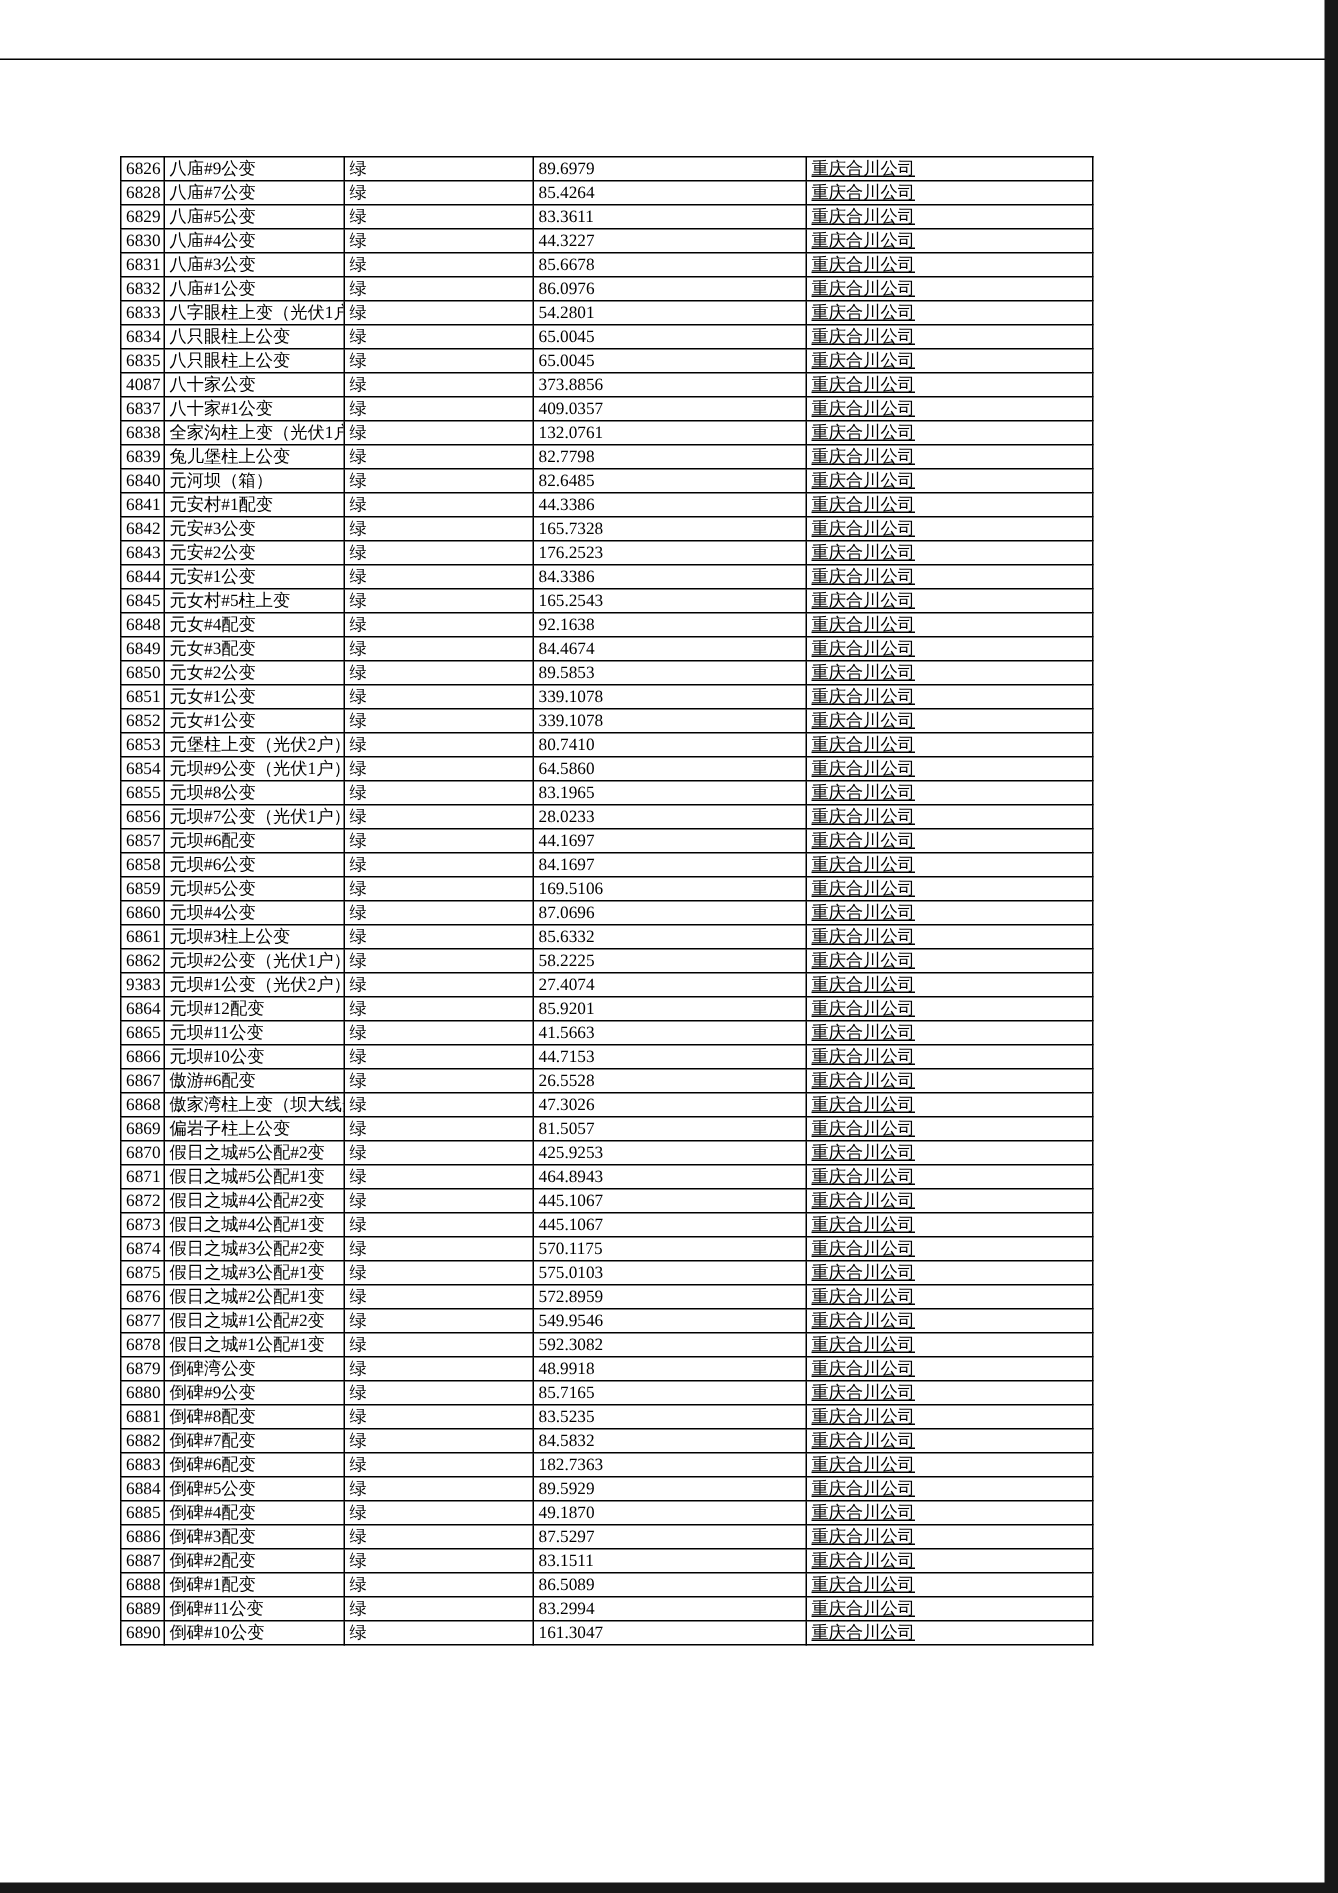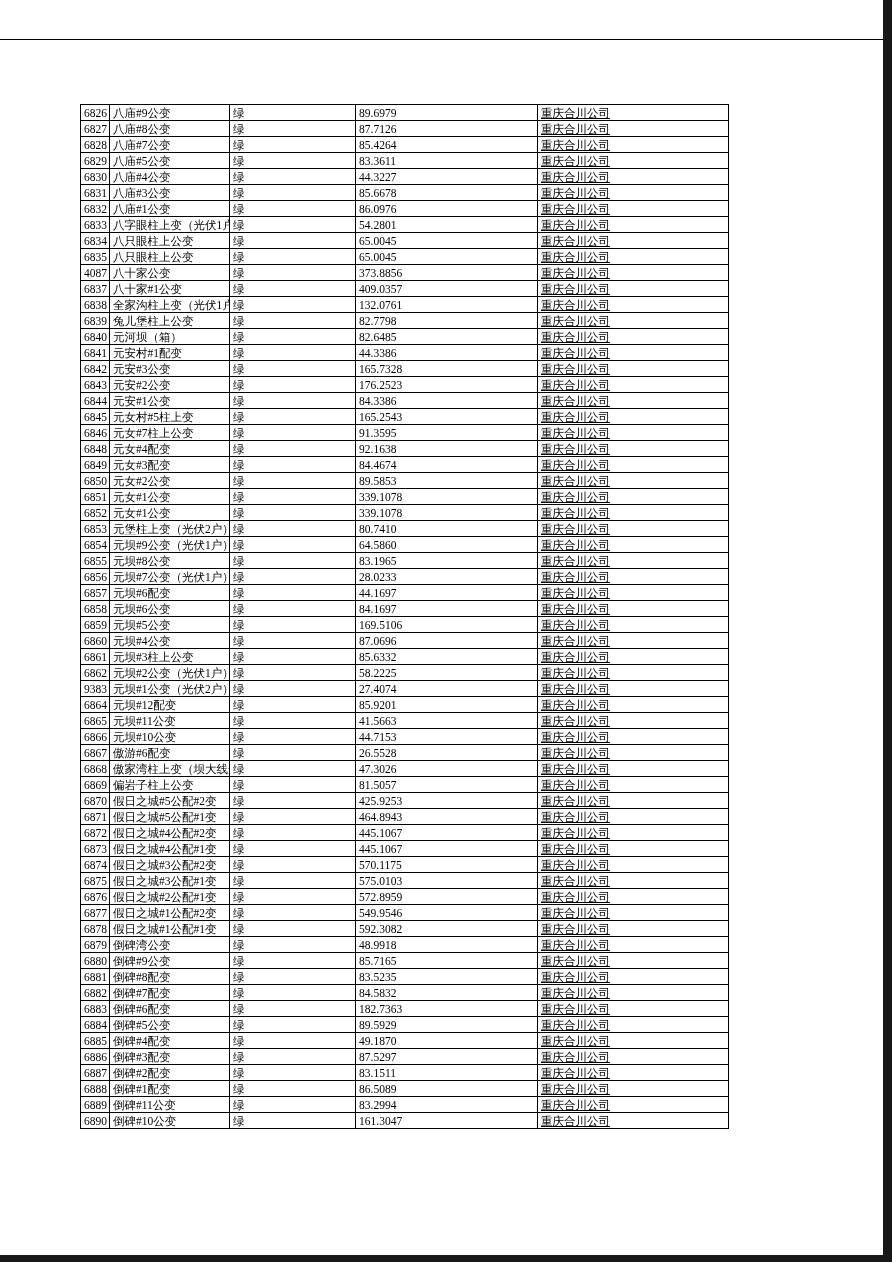--- a/index.html
+++ b/index.html
@@ -61,27 +61,20 @@
   </colgroup>
   <tbody id="table-body">
       <tr>
         <td class="c-id">6826</td>
         <td class="c-name">八庙#9公变</td>
         <td class="c-status">绿</td>
         <td class="c-value">89.6979</td>
         <td class="c-company">重庆合川公司</td>
       </tr>
       <tr>
-        <td class="c-id">6827</td>
-        <td class="c-name">八庙#8公变</td>
-        <td class="c-status">绿</td>
-        <td class="c-value">87.7126</td>
-        <td class="c-company">重庆合川公司</td>
-      </tr>
-      <tr>
         <td class="c-id">6828</td>
         <td class="c-name">八庙#7公变</td>
         <td class="c-status">绿</td>
         <td class="c-value">85.4264</td>
         <td class="c-company">重庆合川公司</td>
       </tr>
       <tr>
         <td class="c-id">6829</td>
         <td class="c-name">八庙#5公变</td>
         <td class="c-status">绿</td>
@@ -191,27 +184,20 @@
         <td class="c-name">元安#1公变</td>
         <td class="c-status">绿</td>
         <td class="c-value">84.3386</td>
         <td class="c-company">重庆合川公司</td>
       </tr>
       <tr>
         <td class="c-id">6845</td>
         <td class="c-name">元女村#5柱上变</td>
         <td class="c-status">绿</td>
         <td class="c-value">165.2543</td>
-        <td class="c-company">重庆合川公司</td>
-      </tr>
-      <tr>
-        <td class="c-id">6846</td>
-        <td class="c-name">元女#7柱上公变</td>
-        <td class="c-status">绿</td>
-        <td class="c-value">91.3595</td>
         <td class="c-company">重庆合川公司</td>
       </tr>
       <tr>
         <td class="c-id">6848</td>
         <td class="c-name">元女#4配变</td>
         <td class="c-status">绿</td>
         <td class="c-value">92.1638</td>
         <td class="c-company">重庆合川公司</td>
       </tr>
       <tr>

